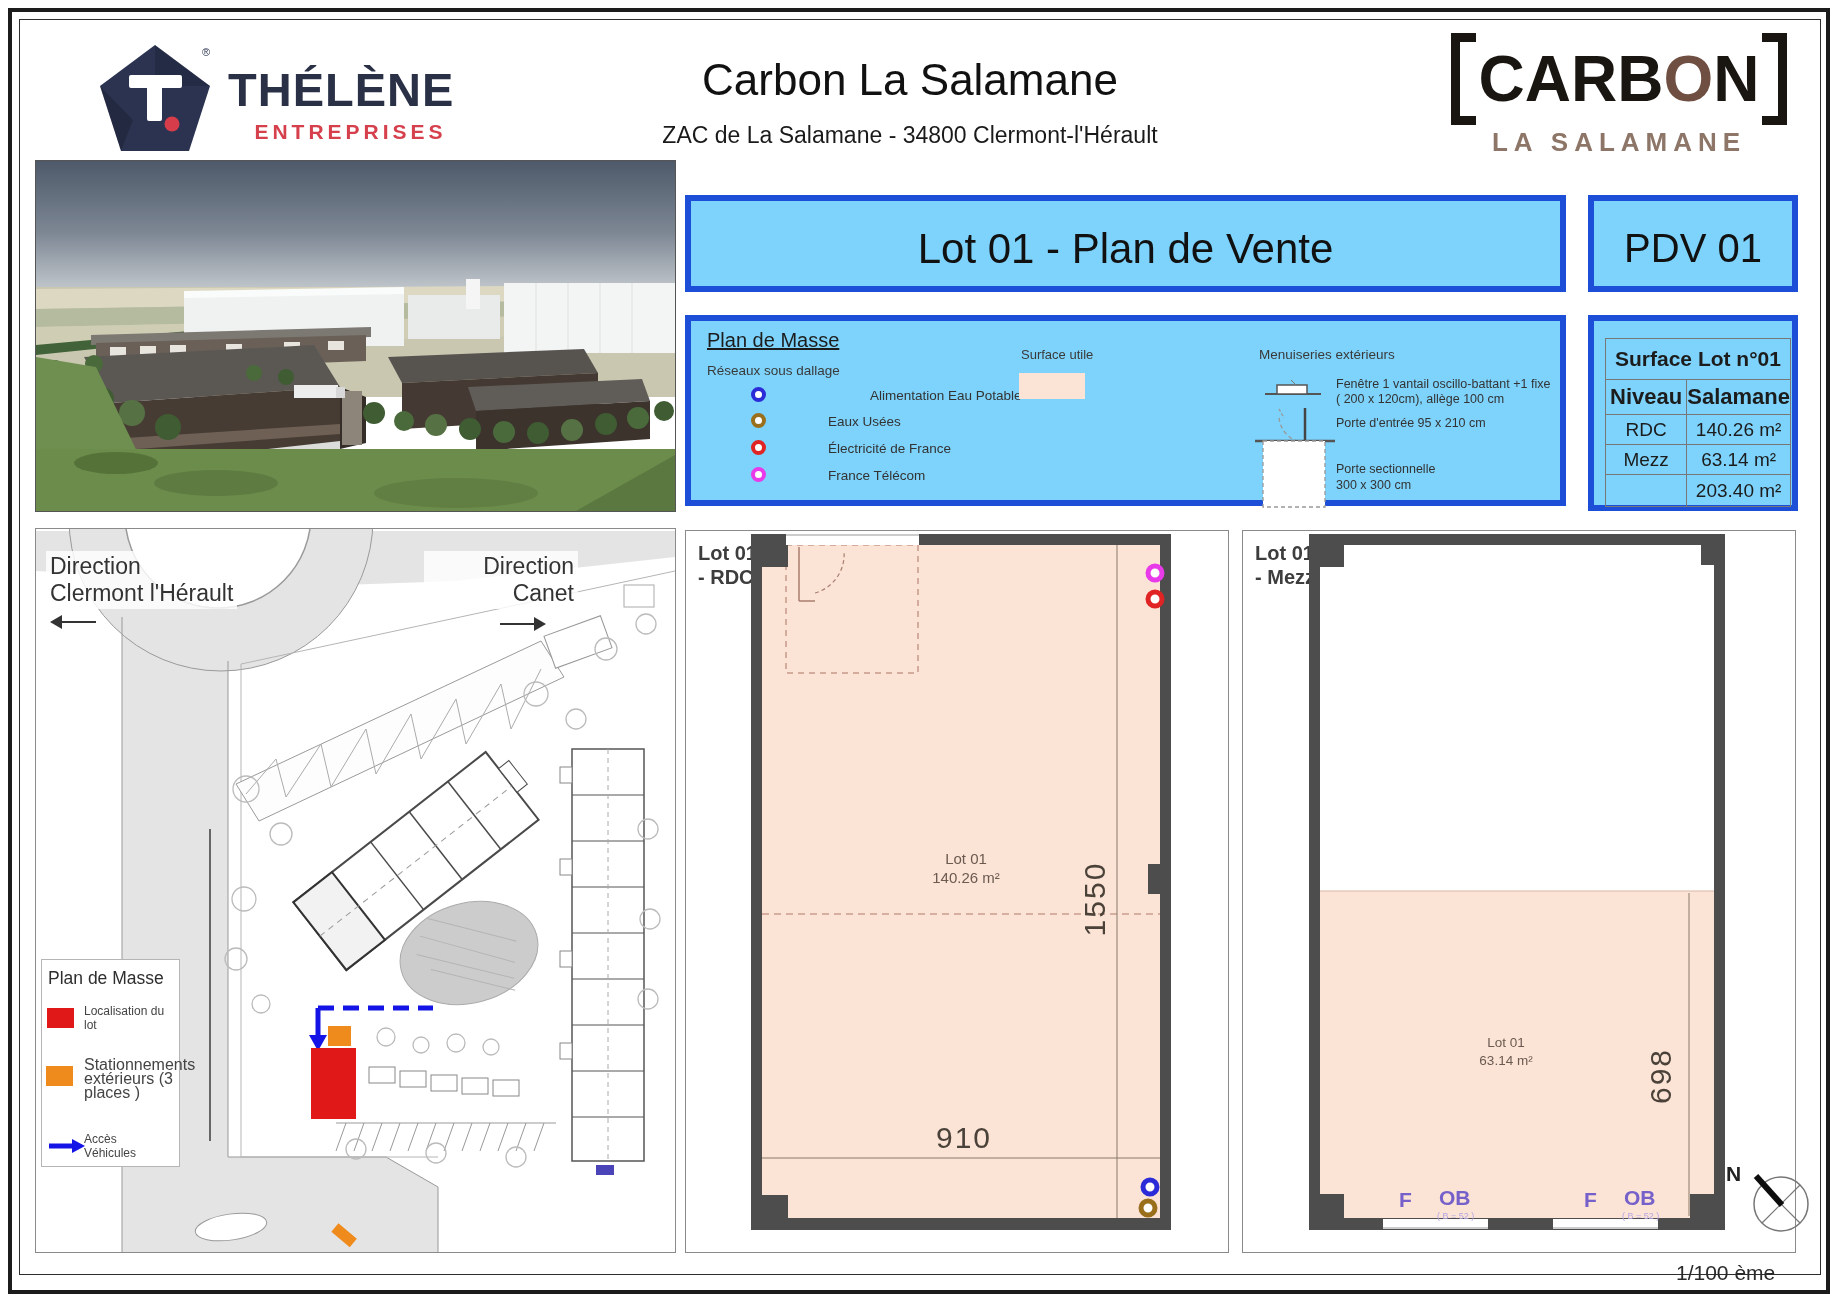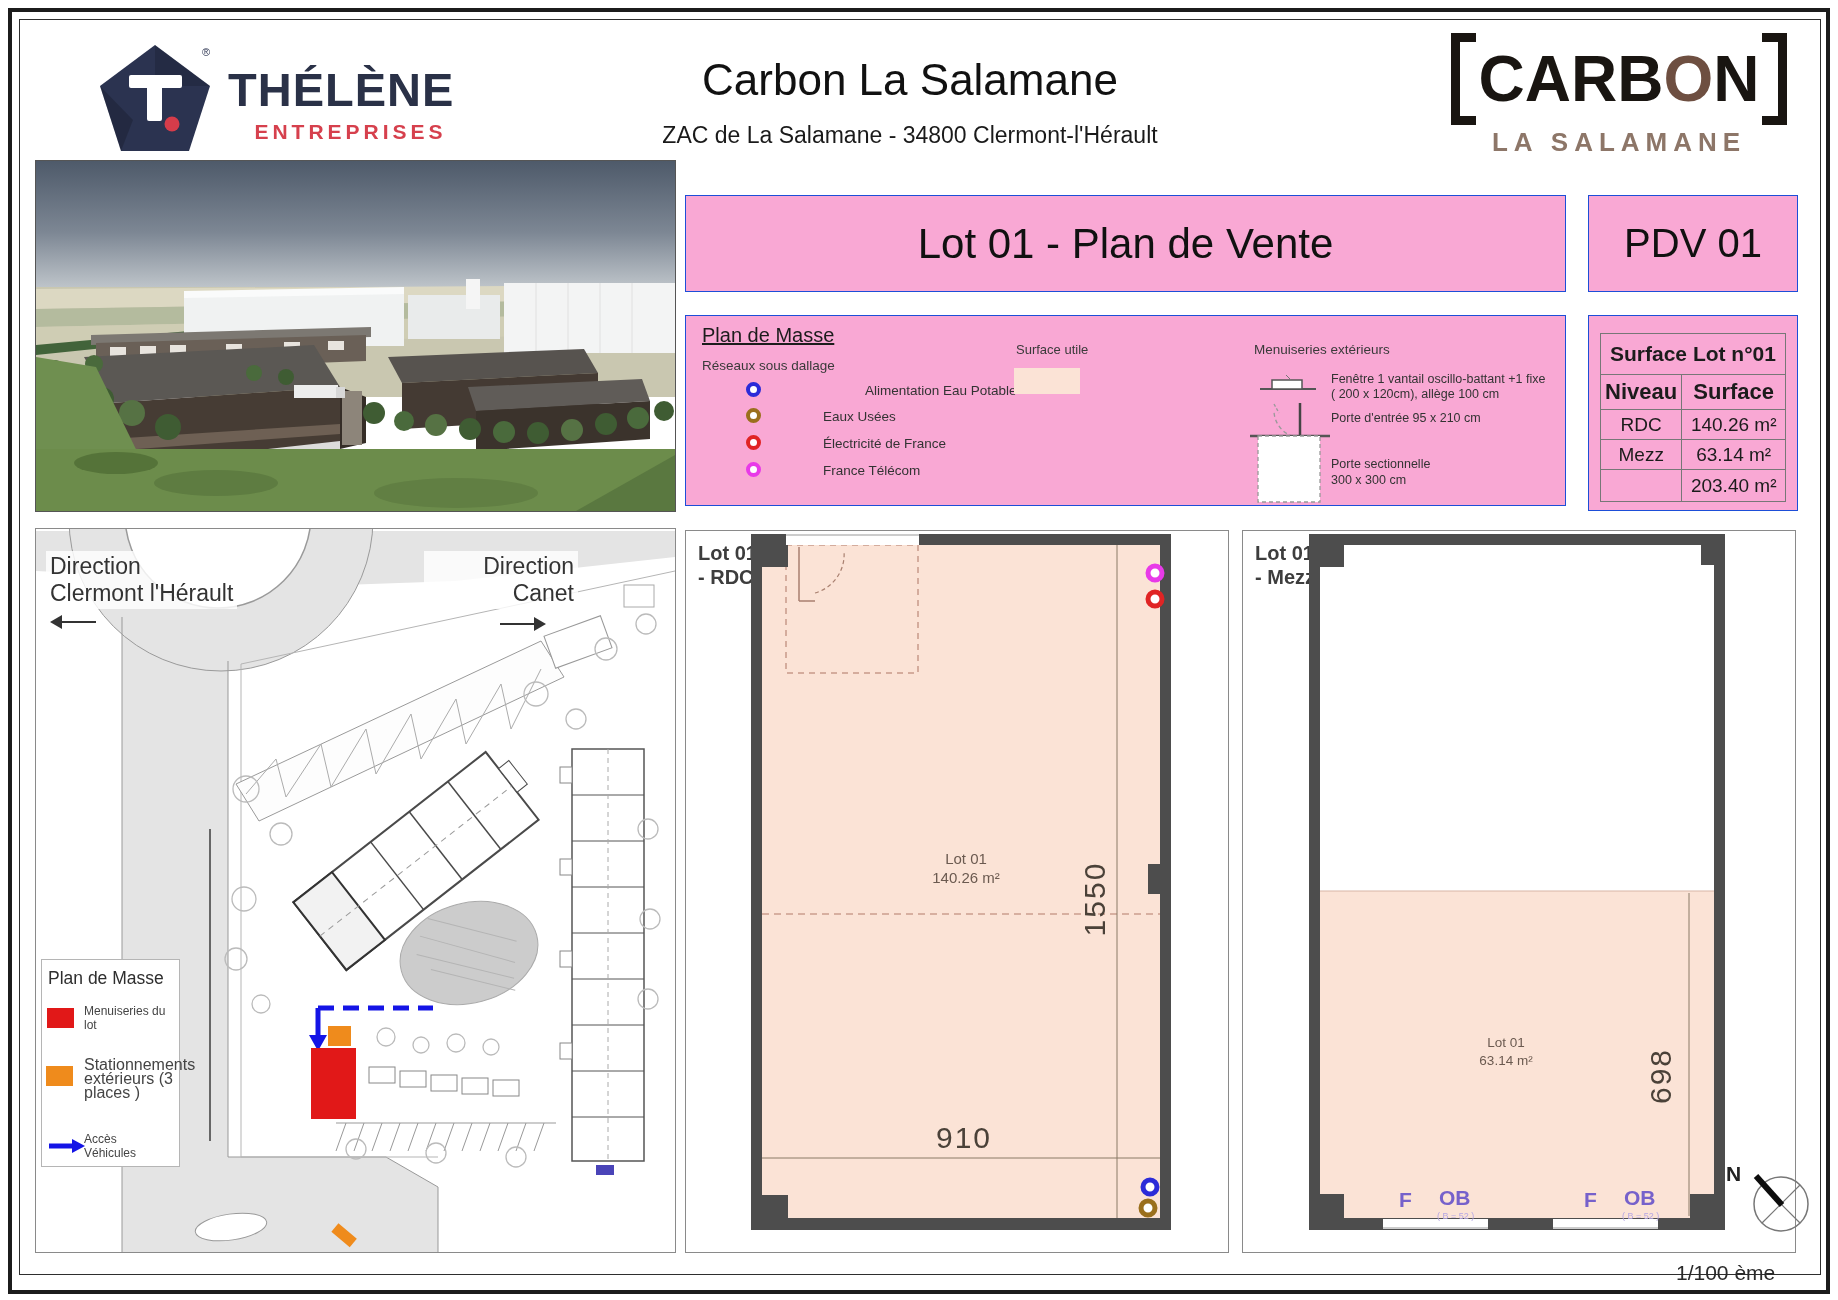--- a/index.html
+++ b/index.html
@@ -1,21 +1,21 @@
 <!DOCTYPE html>
 <html><head>
 <meta charset="utf-8">
 <style>
   html,body{margin:0;padding:0;background:#e9e9e9;}
   #page{position:relative;width:1838px;height:1300px;background:#fff;overflow:hidden;
         font-family:"Liberation Sans",sans-serif;color:#222;}
   .abs{position:absolute;}
   .frame{position:absolute;pointer-events:none;}
   .panel{position:absolute;background:#fff;border:1px solid #8a8a8a;box-sizing:border-box;}
-  .box{position:absolute;background:#f9a8d4;border:1px solid #1d4ed8;box-sizing:border-box;}
+  .box{position:absolute;background:#7dd3fc;border:6px solid #1d4ed8;box-sizing:border-box;}
   .ctr{text-align:center;}
   .donut{display:inline-block;width:7px;height:7px;border-radius:50%;background:#fff;}
   .n-blue{border:4px solid #2b2bd8;}
   .n-brown{border:4px solid #9a6f1c;}
   .n-red{border:4px solid #e02424;}
   .n-mag{border:4px solid #e83ae8;}
   table.surf{border-collapse:collapse;width:100%;}
   table.surf td,table.surf th{border:1px solid #777;padding:0;text-align:center;
      font-family:"Liberation Sans",sans-serif;color:#1c1c1c;}
   .dimtxt{fill:#4a4138;font-family:"Liberation Sans",sans-serif;letter-spacing:2px;}
@@ -111,21 +111,21 @@
   </div>
 
   <div class="box" style="left:1588px;top:315px;width:210px;height:196px;">
     <table class="surf" style="position:absolute;left:11px;top:17px;width:186px;">
       <tbody>
           <tr>
             <th colspan="2" style="height:40px;font-size:21px;">Surface Lot n°01</th>
           </tr>
       <tr>
         <th style="height:34px;font-size:22px;width:44%;border-radius:11px;">Niveau</th>
-        <th style="font-size:22px;">Surface</th>
+        <th style="font-size:22px;">Salamane</th>
       </tr>
       <tr>
         <td style="height:29px;font-size:19px;">RDC</td>
         <td style="font-size:19px;">140.26 m²</td>
       </tr>
       <tr>
         <td style="height:29px;font-size:19px;">Mezz</td>
         <td style="font-size:19px;">63.14 m²</td>
       </tr>
       <tr>
@@ -338,21 +338,21 @@
       <div>Canet</div>
     </div>
     <svg class="abs" style="left:460px;top:86px;" width="50" height="18" viewBox="0 0 50 18">
       <line x1="4" y1="9" x2="40" y2="9" stroke="#333" stroke-width="2"></line>
       <polygon points="38,2 38,16 50,9" fill="#333"></polygon>
     </svg>
 
     <div class="abs" style="left:5px;top:430px;width:137px;height:206px;background:#fff;border:1px solid #b5b5b5;">
       <div class="abs" style="left:6px;top:8px;font-size:17.5px;color:#2e2e2e;">Plan de Masse</div>
       <div class="abs" style="left:5px;top:48px;width:27px;height:20px;background:#e11818;"></div>
-      <div class="abs" style="left:42px;top:44px;width:86px;font-size:12px;line-height:14px;color:#444;">Menuiseries du lot</div>
+      <div class="abs" style="left:42px;top:44px;width:86px;font-size:12px;line-height:14px;color:#444;">Localisation du lot</div>
       <div class="abs" style="left:4px;top:106px;width:27px;height:20px;background:#ef8b1c;"></div>
       <div class="abs" style="left:42px;top:98px;width:92px;font-size:16px;line-height:14px;color:#444;">Stationnements extérieurs (3 places )</div>
       <svg class="abs" style="left:5px;top:178px;" width="38" height="16" viewBox="0 0 38 16">
         <line x1="2" y1="8" x2="26" y2="8" stroke="#1414e6" stroke-width="5"></line>
         <polygon points="25,1 25,15 38,8" fill="#1414e6"></polygon>
       </svg>
       <div class="abs" style="left:42px;top:172px;width:86px;font-size:12px;line-height:14px;color:#444;">Accès Véhicules</div>
     </div>
   </div>
 

